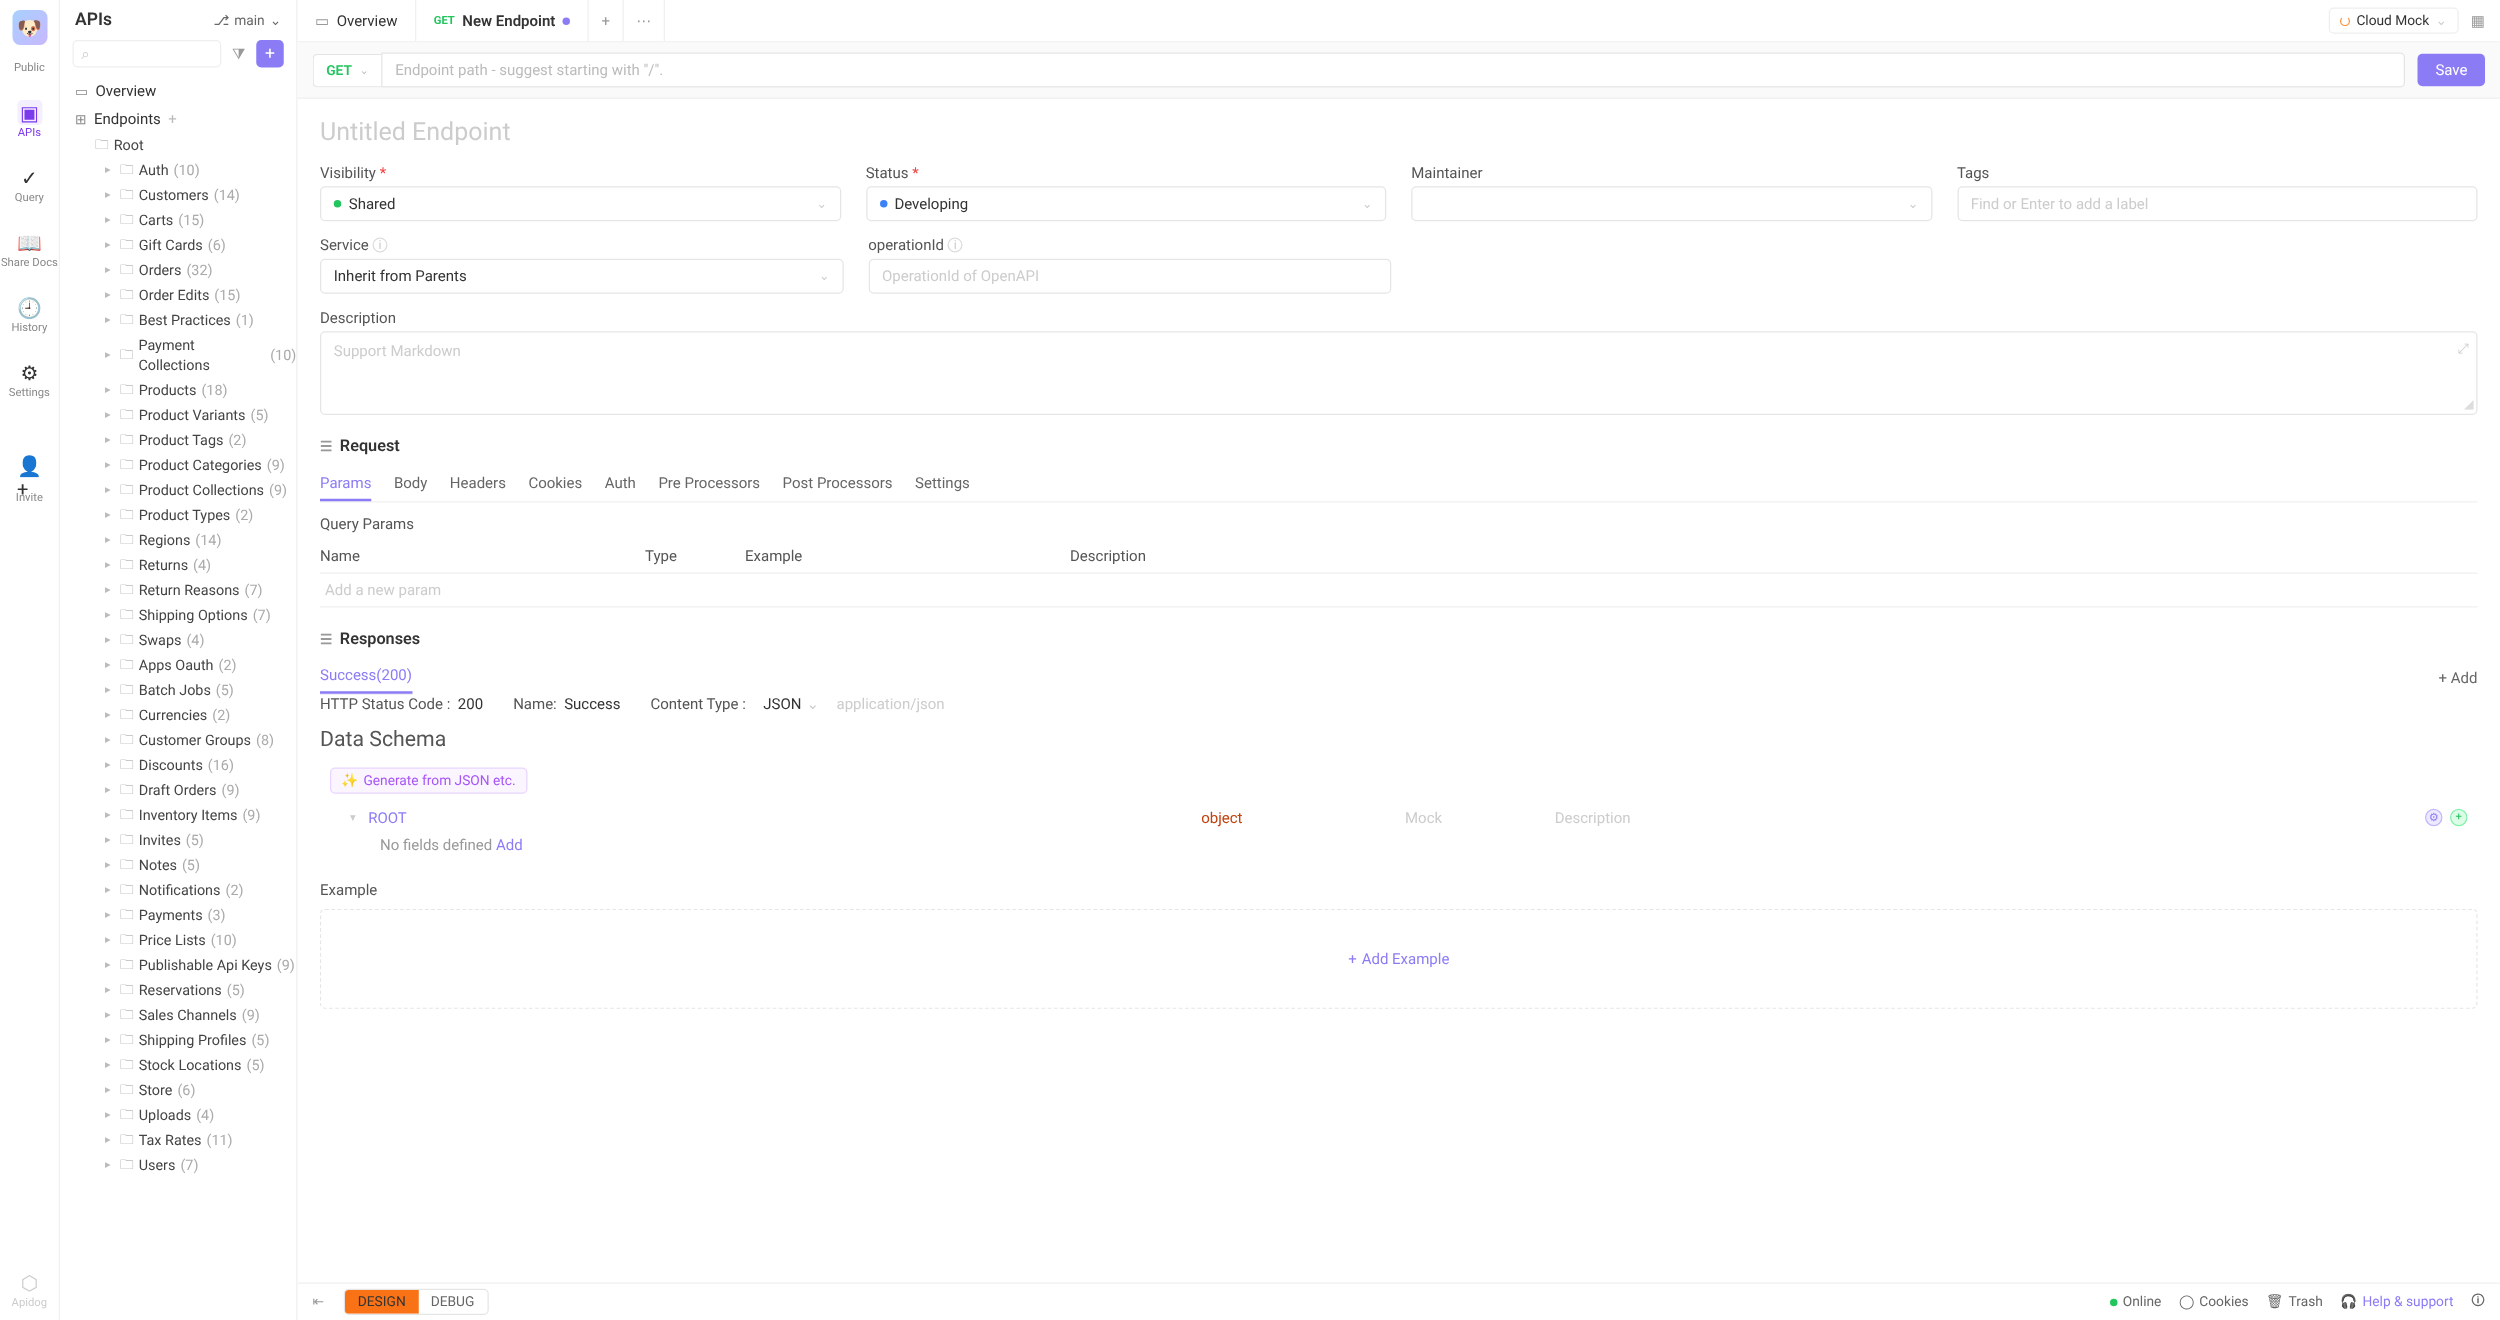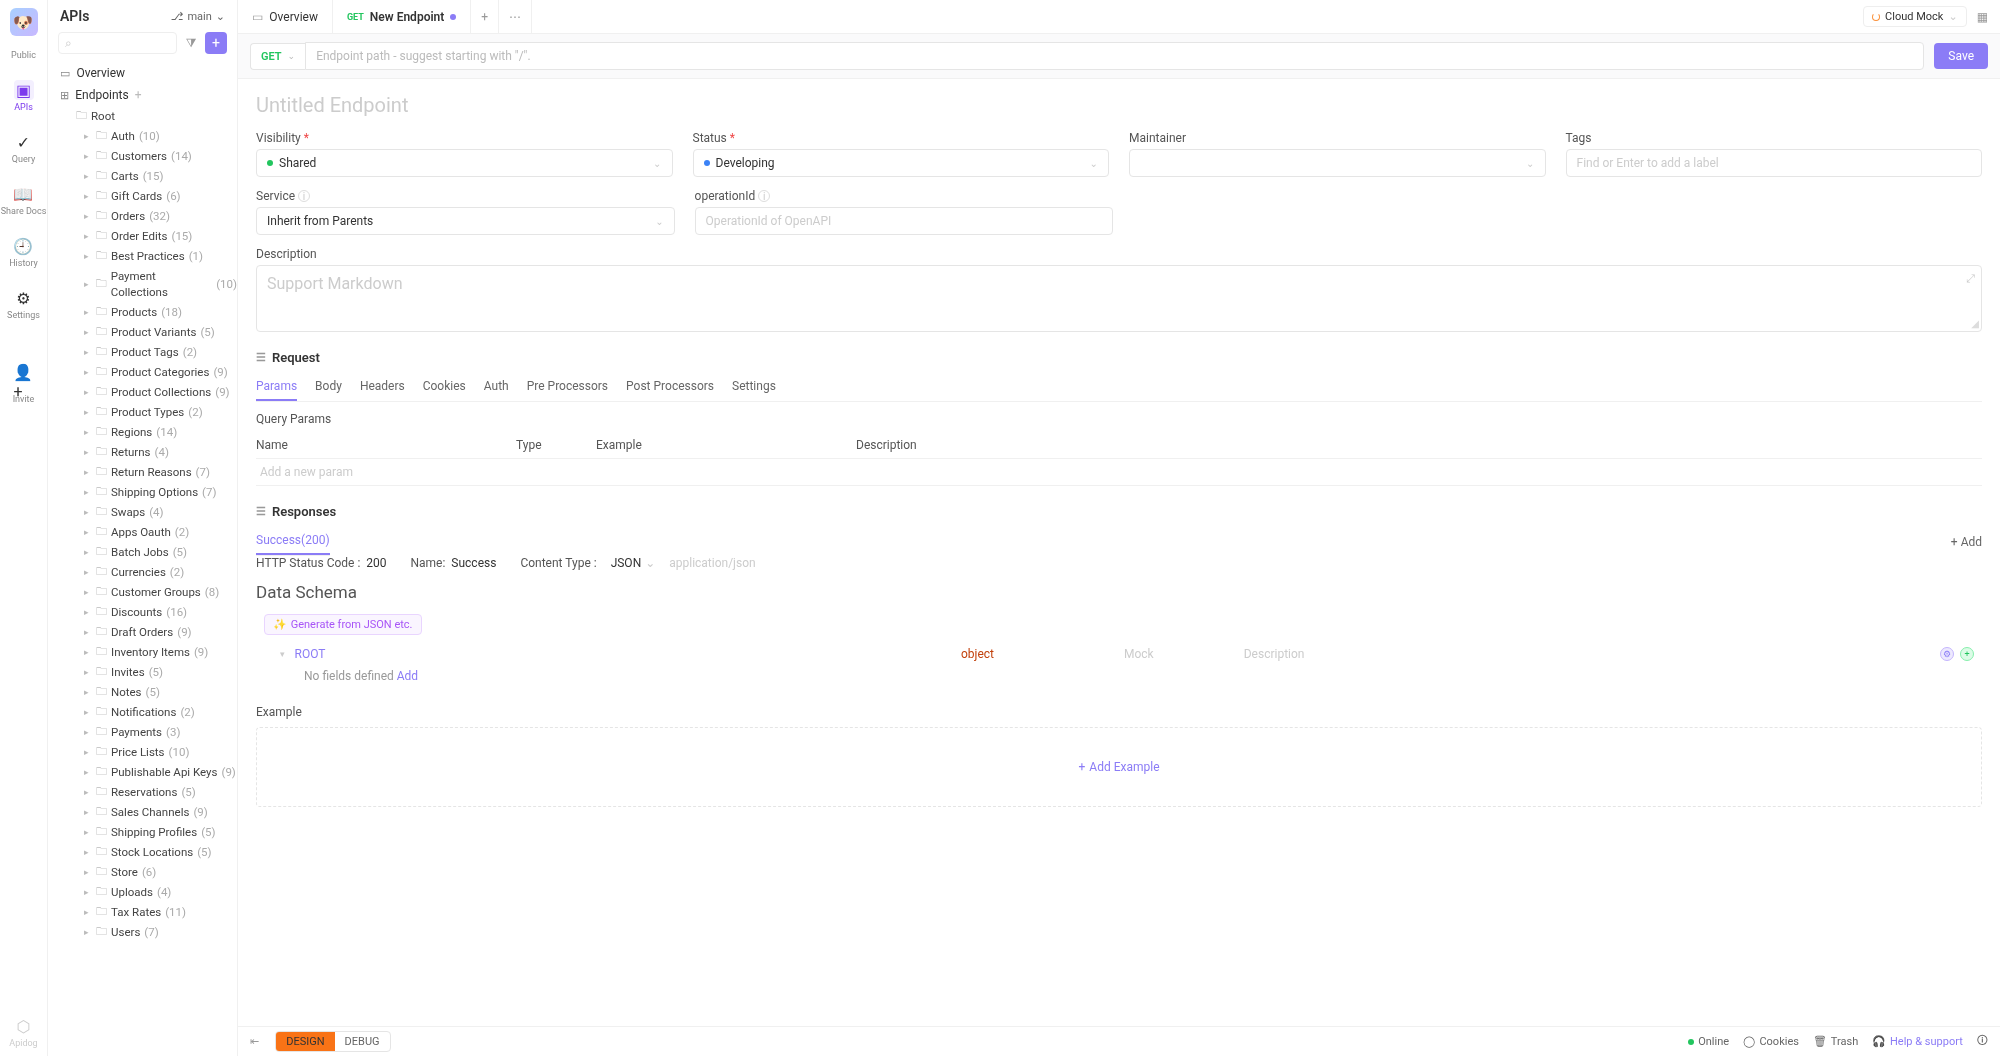--- a/index.html
+++ b/index.html
@@ -66,21 +66,21 @@
 .form-label .info { color:#ccc; font-size:10px; border:1px solid #ddd; border-radius:50%; width:12px; height:12px; display:inline-flex; align-items:center; justify-content:center; }
 .form-select { border:1px solid #e5e5e5; border-radius:4px; padding:6px 10px; font-size:12px; display:flex; align-items:center; gap:6px; cursor:pointer; min-height:28px; position:relative; }
 .form-select .sel-caret { margin-left:auto; color:#ccc; font-size:10px; }
 .form-select .sdot { width:6px; height:6px; border-radius:50%; }
 .form-select .sdot.green { background:#22c55e; }
 .form-select .sdot.blue { background:#3b82f6; }
 .tags-input { border:1px solid #e5e5e5; border-radius:4px; padding:6px 10px; font-size:12px; min-height:28px; }
 .tags-input input { border:none; outline:none; width:100%; font-size:12px; }
 .tags-input input::placeholder { color:#ccc; }
 .desc-box { border:1px solid #e5e5e5; border-radius:4px; padding:8px 10px; min-height:62px; position:relative; background:#fff; }
-.desc-box textarea { border:none; outline:none; width:100%; resize:none; font-size:16px; height:46px; font-family:inherit; }
+.desc-box textarea { border:none; outline:none; width:100%; resize:none; font-size:12px; height:46px; font-family:inherit; }
 .desc-box textarea::placeholder { color:#ccc; }
 .desc-expand { position:absolute; top:6px; right:6px; color:#ccc; font-size:11px; cursor:pointer; }
 .desc-resize { position:absolute; bottom:2px; right:2px; color:#ddd; font-size:10px; }
 
 .section-title { display:flex; align-items:center; gap:6px; font-size:13px; font-weight:600; color:#333; margin:18px 0 8px; }
 .section-title .st-icon { color:#999; font-size:11px; }
 
 .subtabs { display:flex; gap:18px; border-bottom:1px solid #f0f0f0; margin-bottom:10px; }
 .subtabs .st { font-size:12px; color:#666; padding:6px 0; cursor:pointer; border-bottom:2px solid transparent; }
 .subtabs .st.active { color:#8b7cf6; border-bottom-color:#8b7cf6; }

